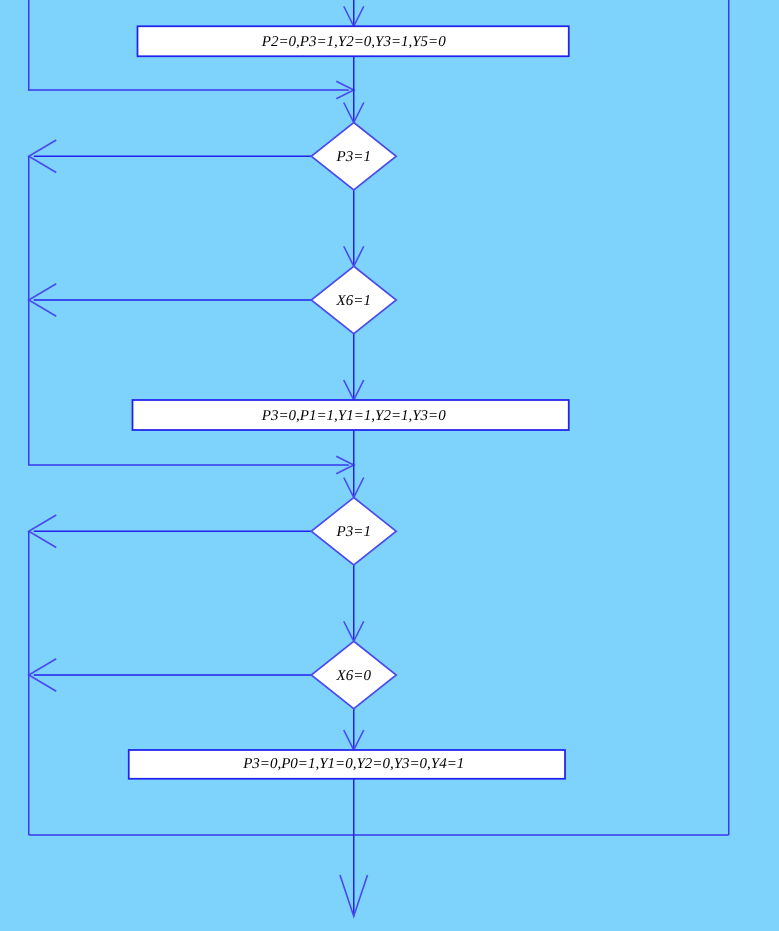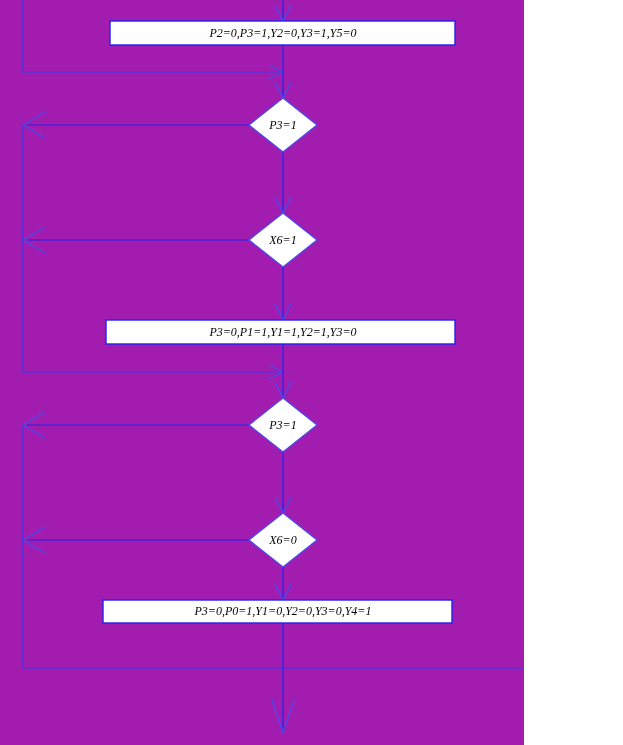--- a/index.html
+++ b/index.html
@@ -5,23 +5,23 @@
   html, body {
     margin: 0;
     padding: 0;
     background: #ffffff;
   }
   body {
     font-family: "Liberation Serif", serif;
   }
   #flowchart-canvas {
     position: relative;
-    width: 524px;
+    width: 623px;
     height: 745px;
-    background: #a21caf;
+    background: #7dd3fc;
     overflow: hidden;
   }
   #flowchart-canvas svg {
     position: absolute;
     top: 0;
     left: 0;
     width: 623px;
     height: 745px;
   }
   .node-label {

